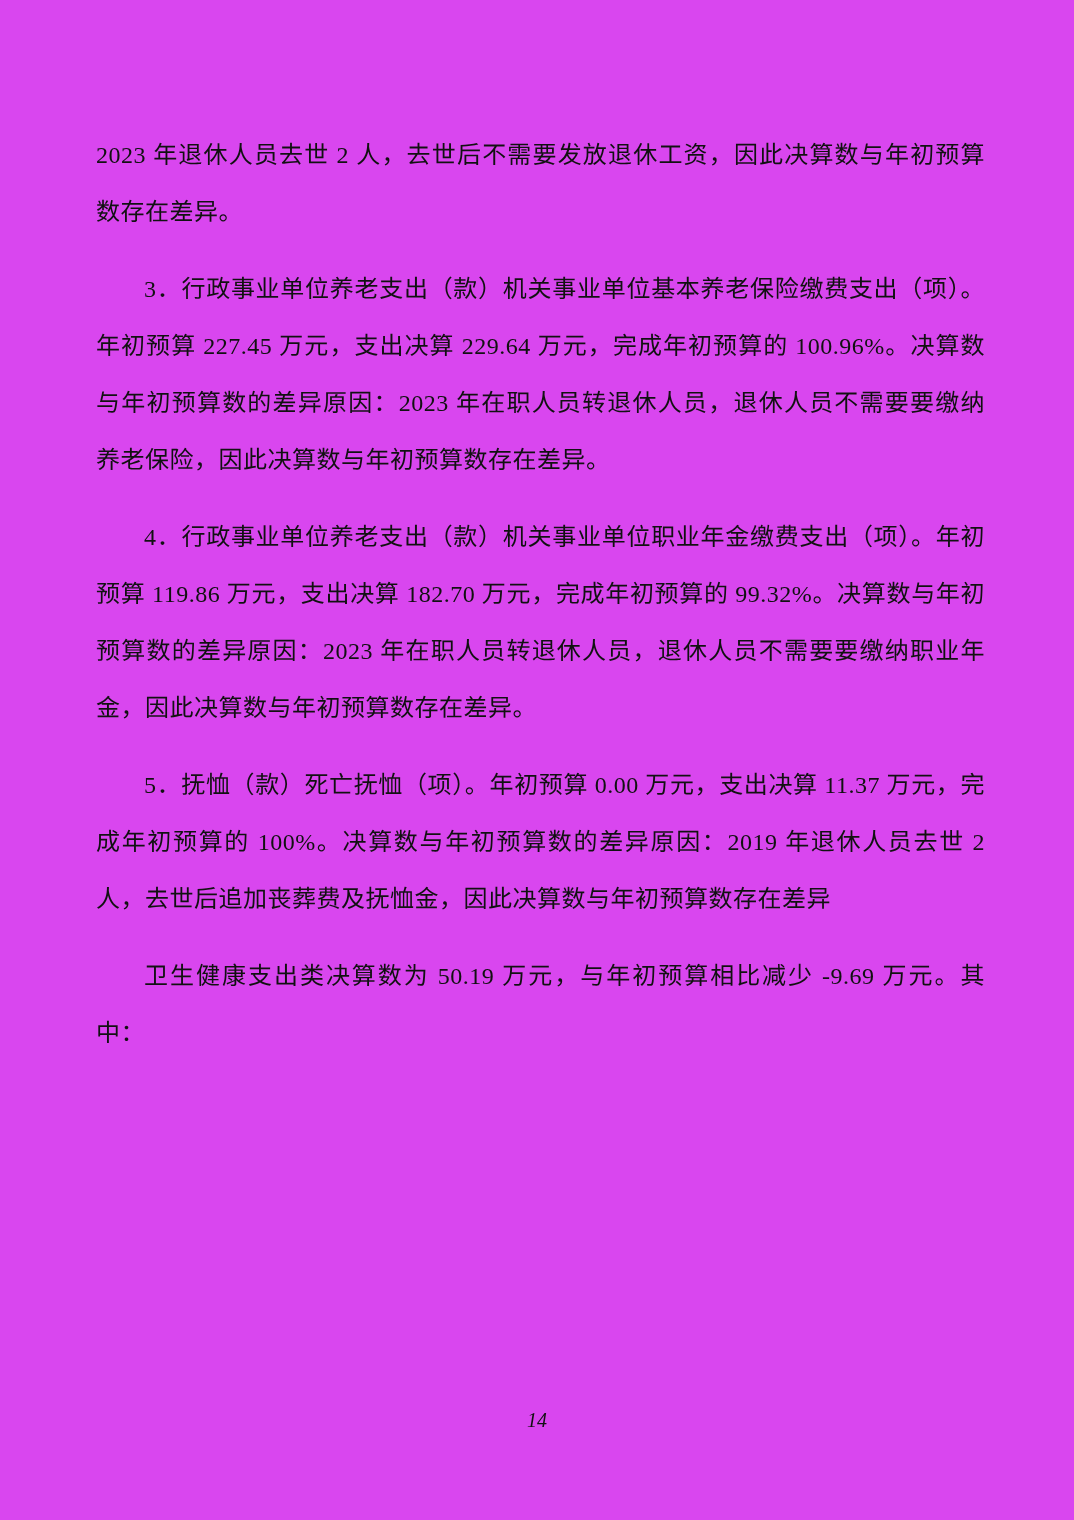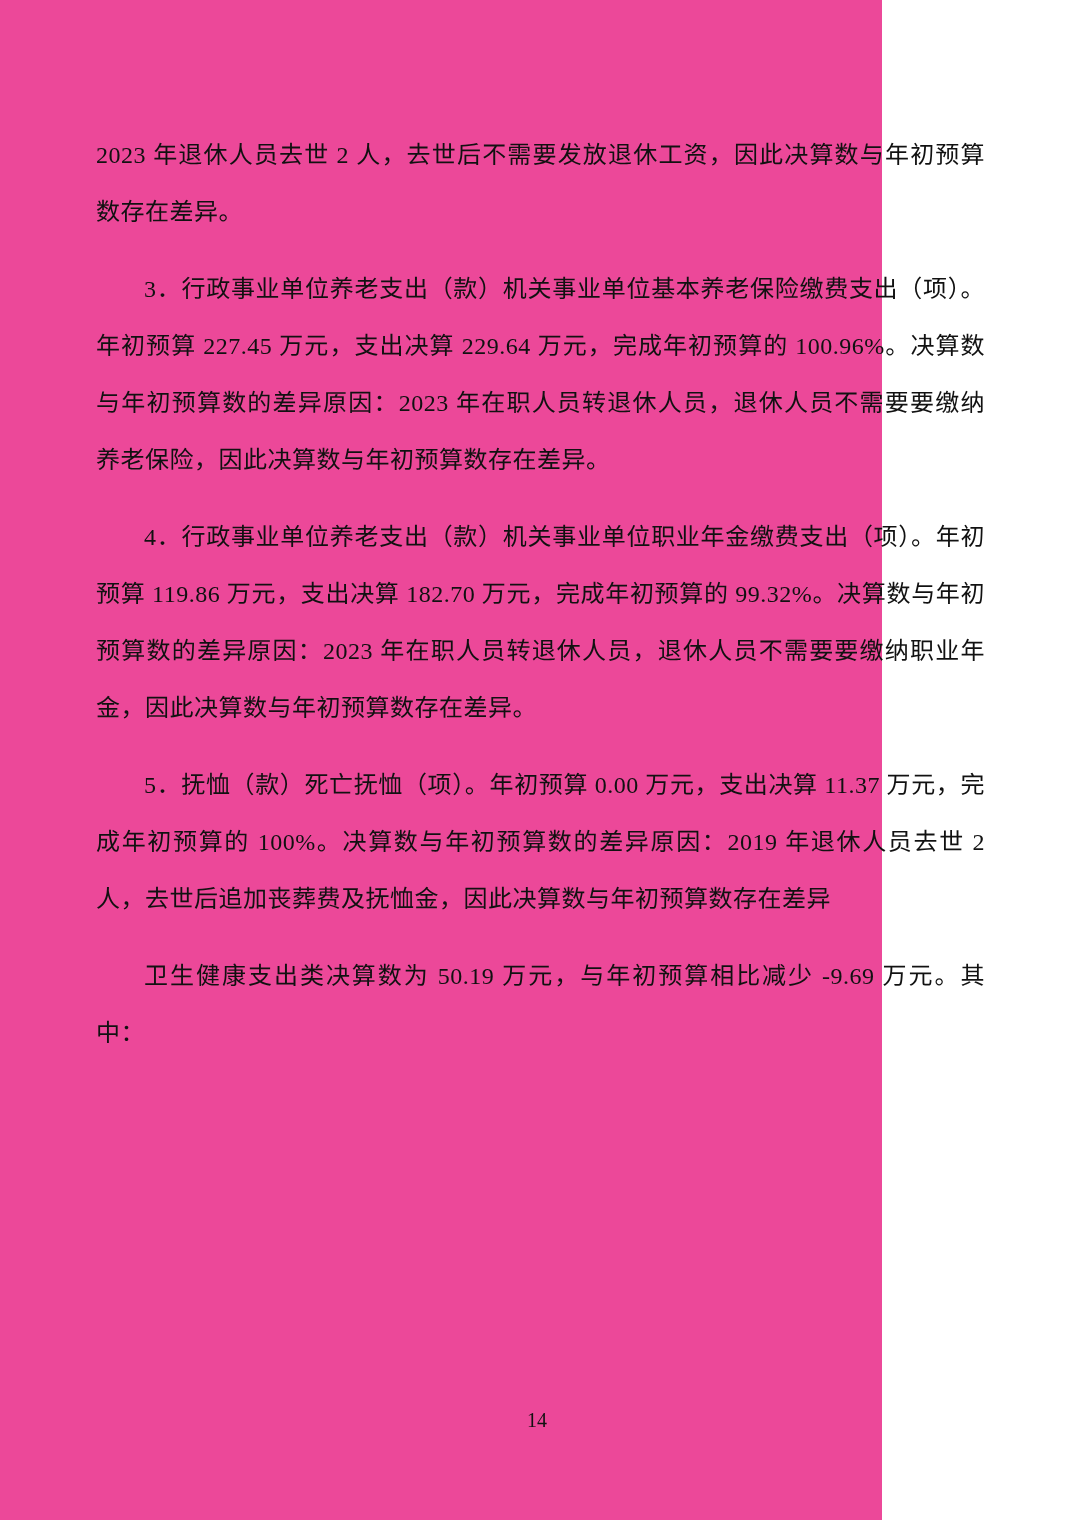--- a/index.html
+++ b/index.html
@@ -8,23 +8,23 @@
     width: 1074px;
     height: 1520px;
     background: #ffffff;
     font-family: "Liberation Serif", "DejaVu Serif", serif;
     color: #111111;
     overflow: hidden;
   }
 
   .page {
     position: relative;
-    width: 882px;
+    width: 1074px;
     height: 1520px;
-    background: #ec4899;
+    background: #d946ef;
   }
 
   .content {
     position: absolute;
     top: 127px;
     left: 96px;
     width: 889px;
     font-size: 24px;
     line-height: 57px;
     text-align: justify;
@@ -49,20 +49,21 @@
 
   .footer {
     position: absolute;
     top: 1405px;
     left: 0;
     width: 1074px;
     text-align: center;
     font-size: 20px;
     line-height: 30px;
     color: #111111;
+    font-style: italic;
   }
 </style>
 </head>
 <body>
 
 <div class="page">
 
   <main class="content">
 
     <p class="para flush">2023 年退休人员去世 2 人，去世后不需要发放退休工资，因此决算数与年初预算数存在差异。</p>

